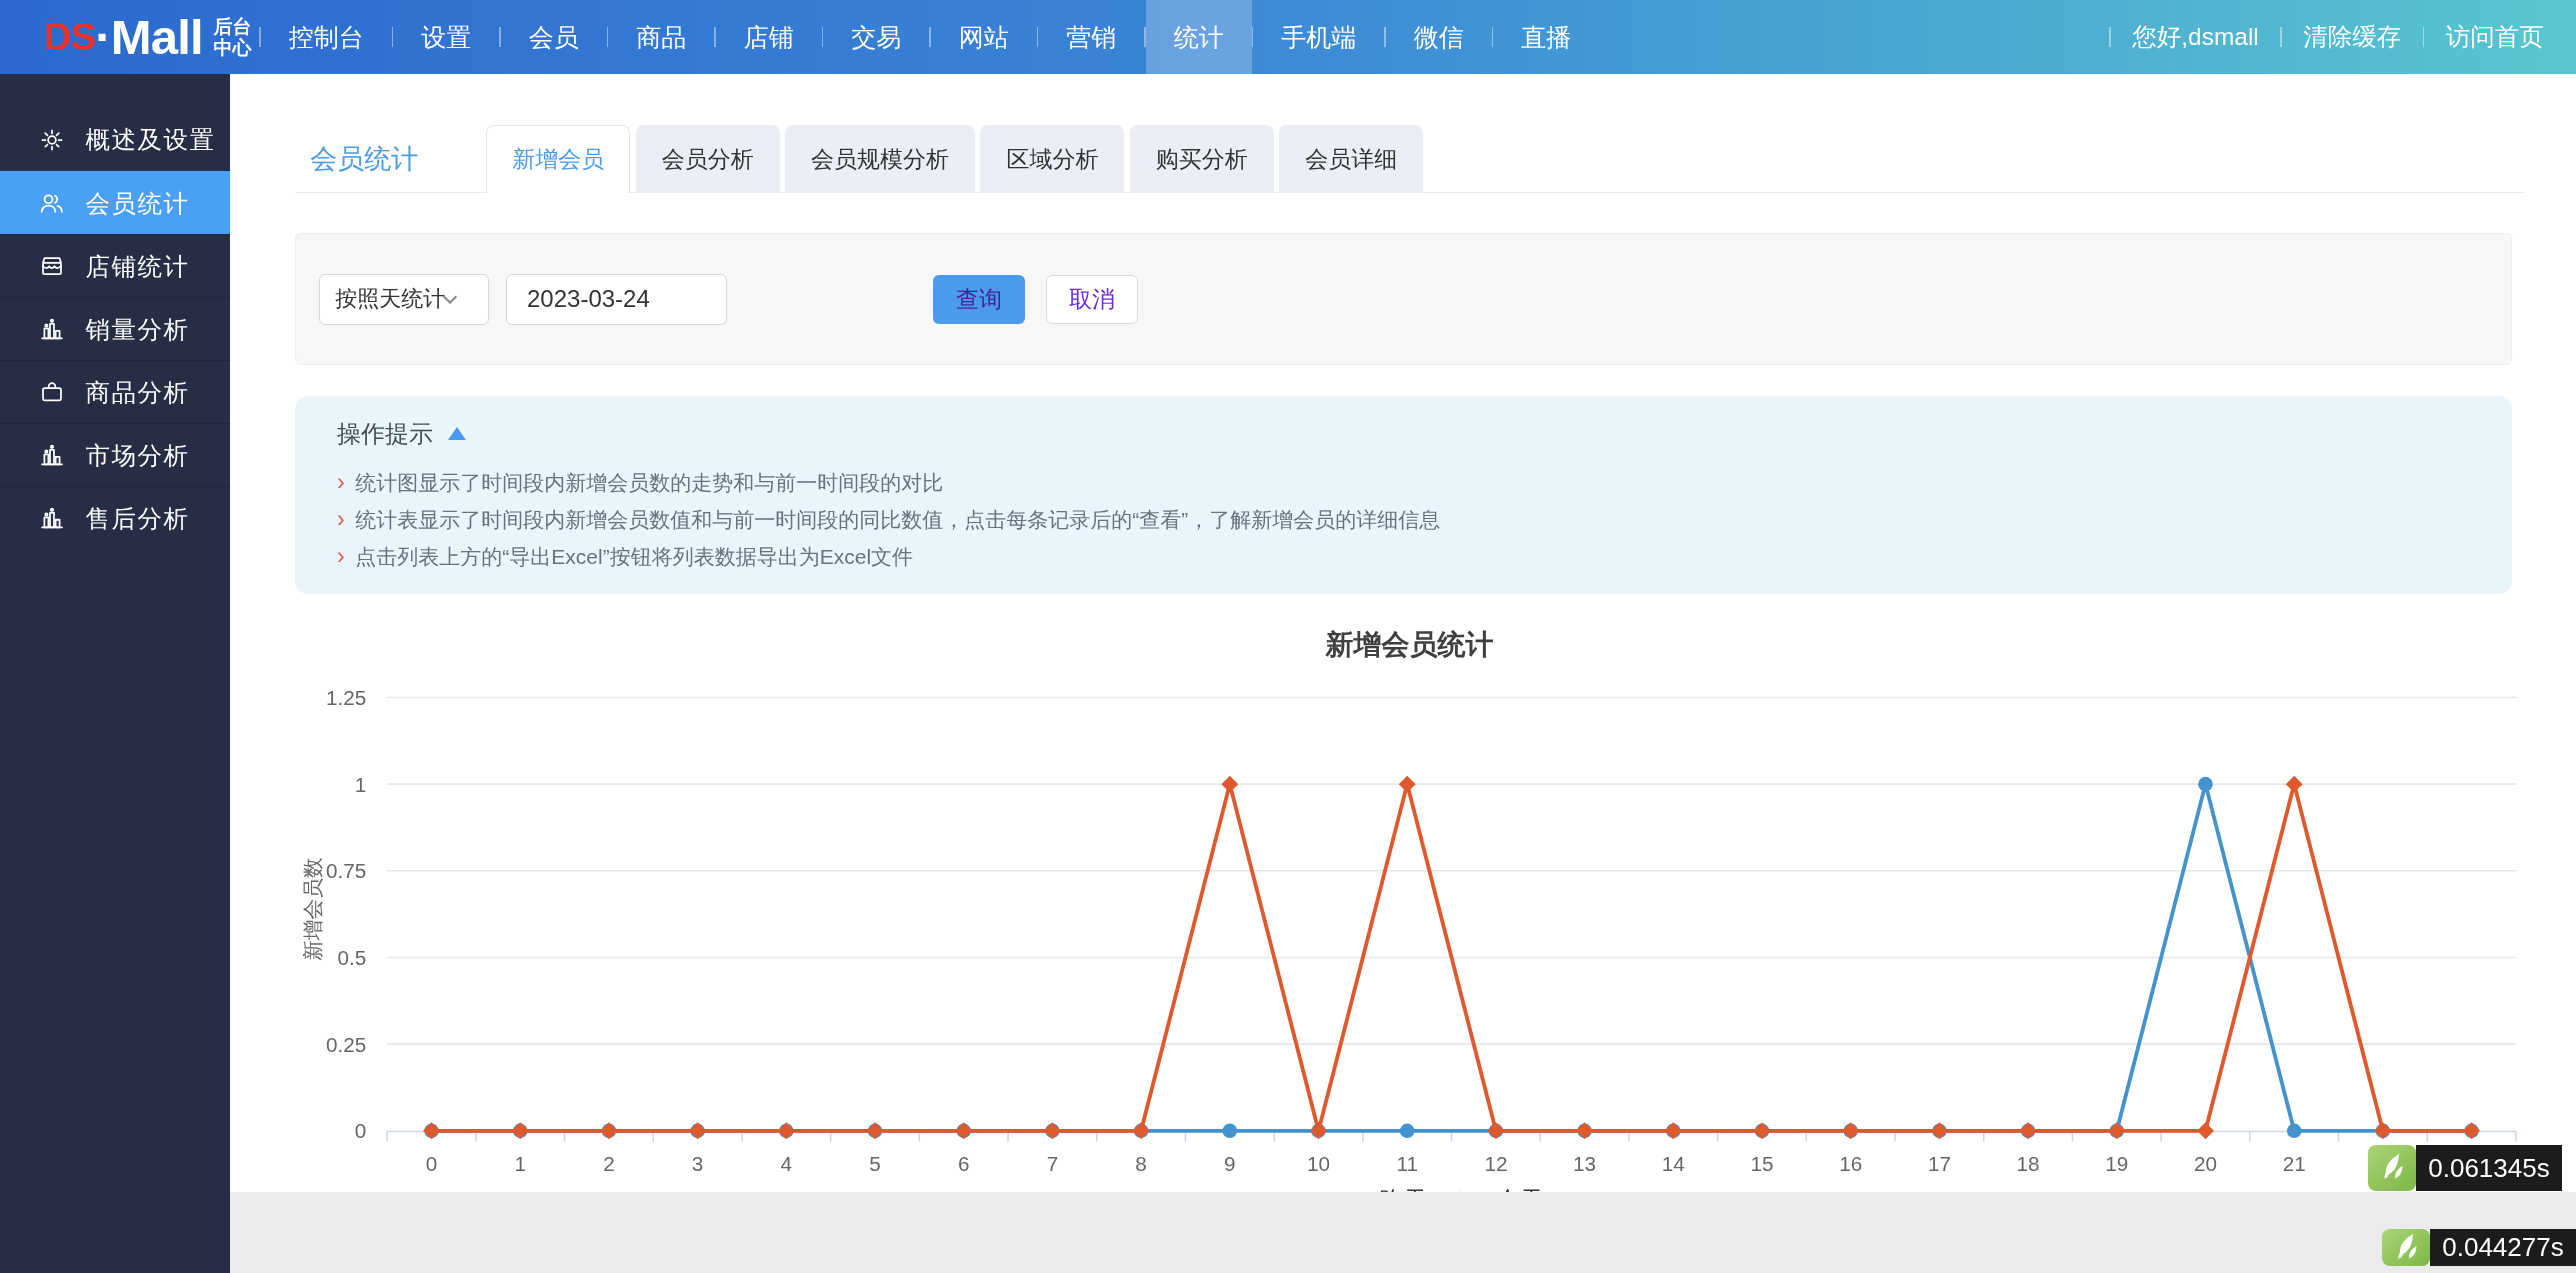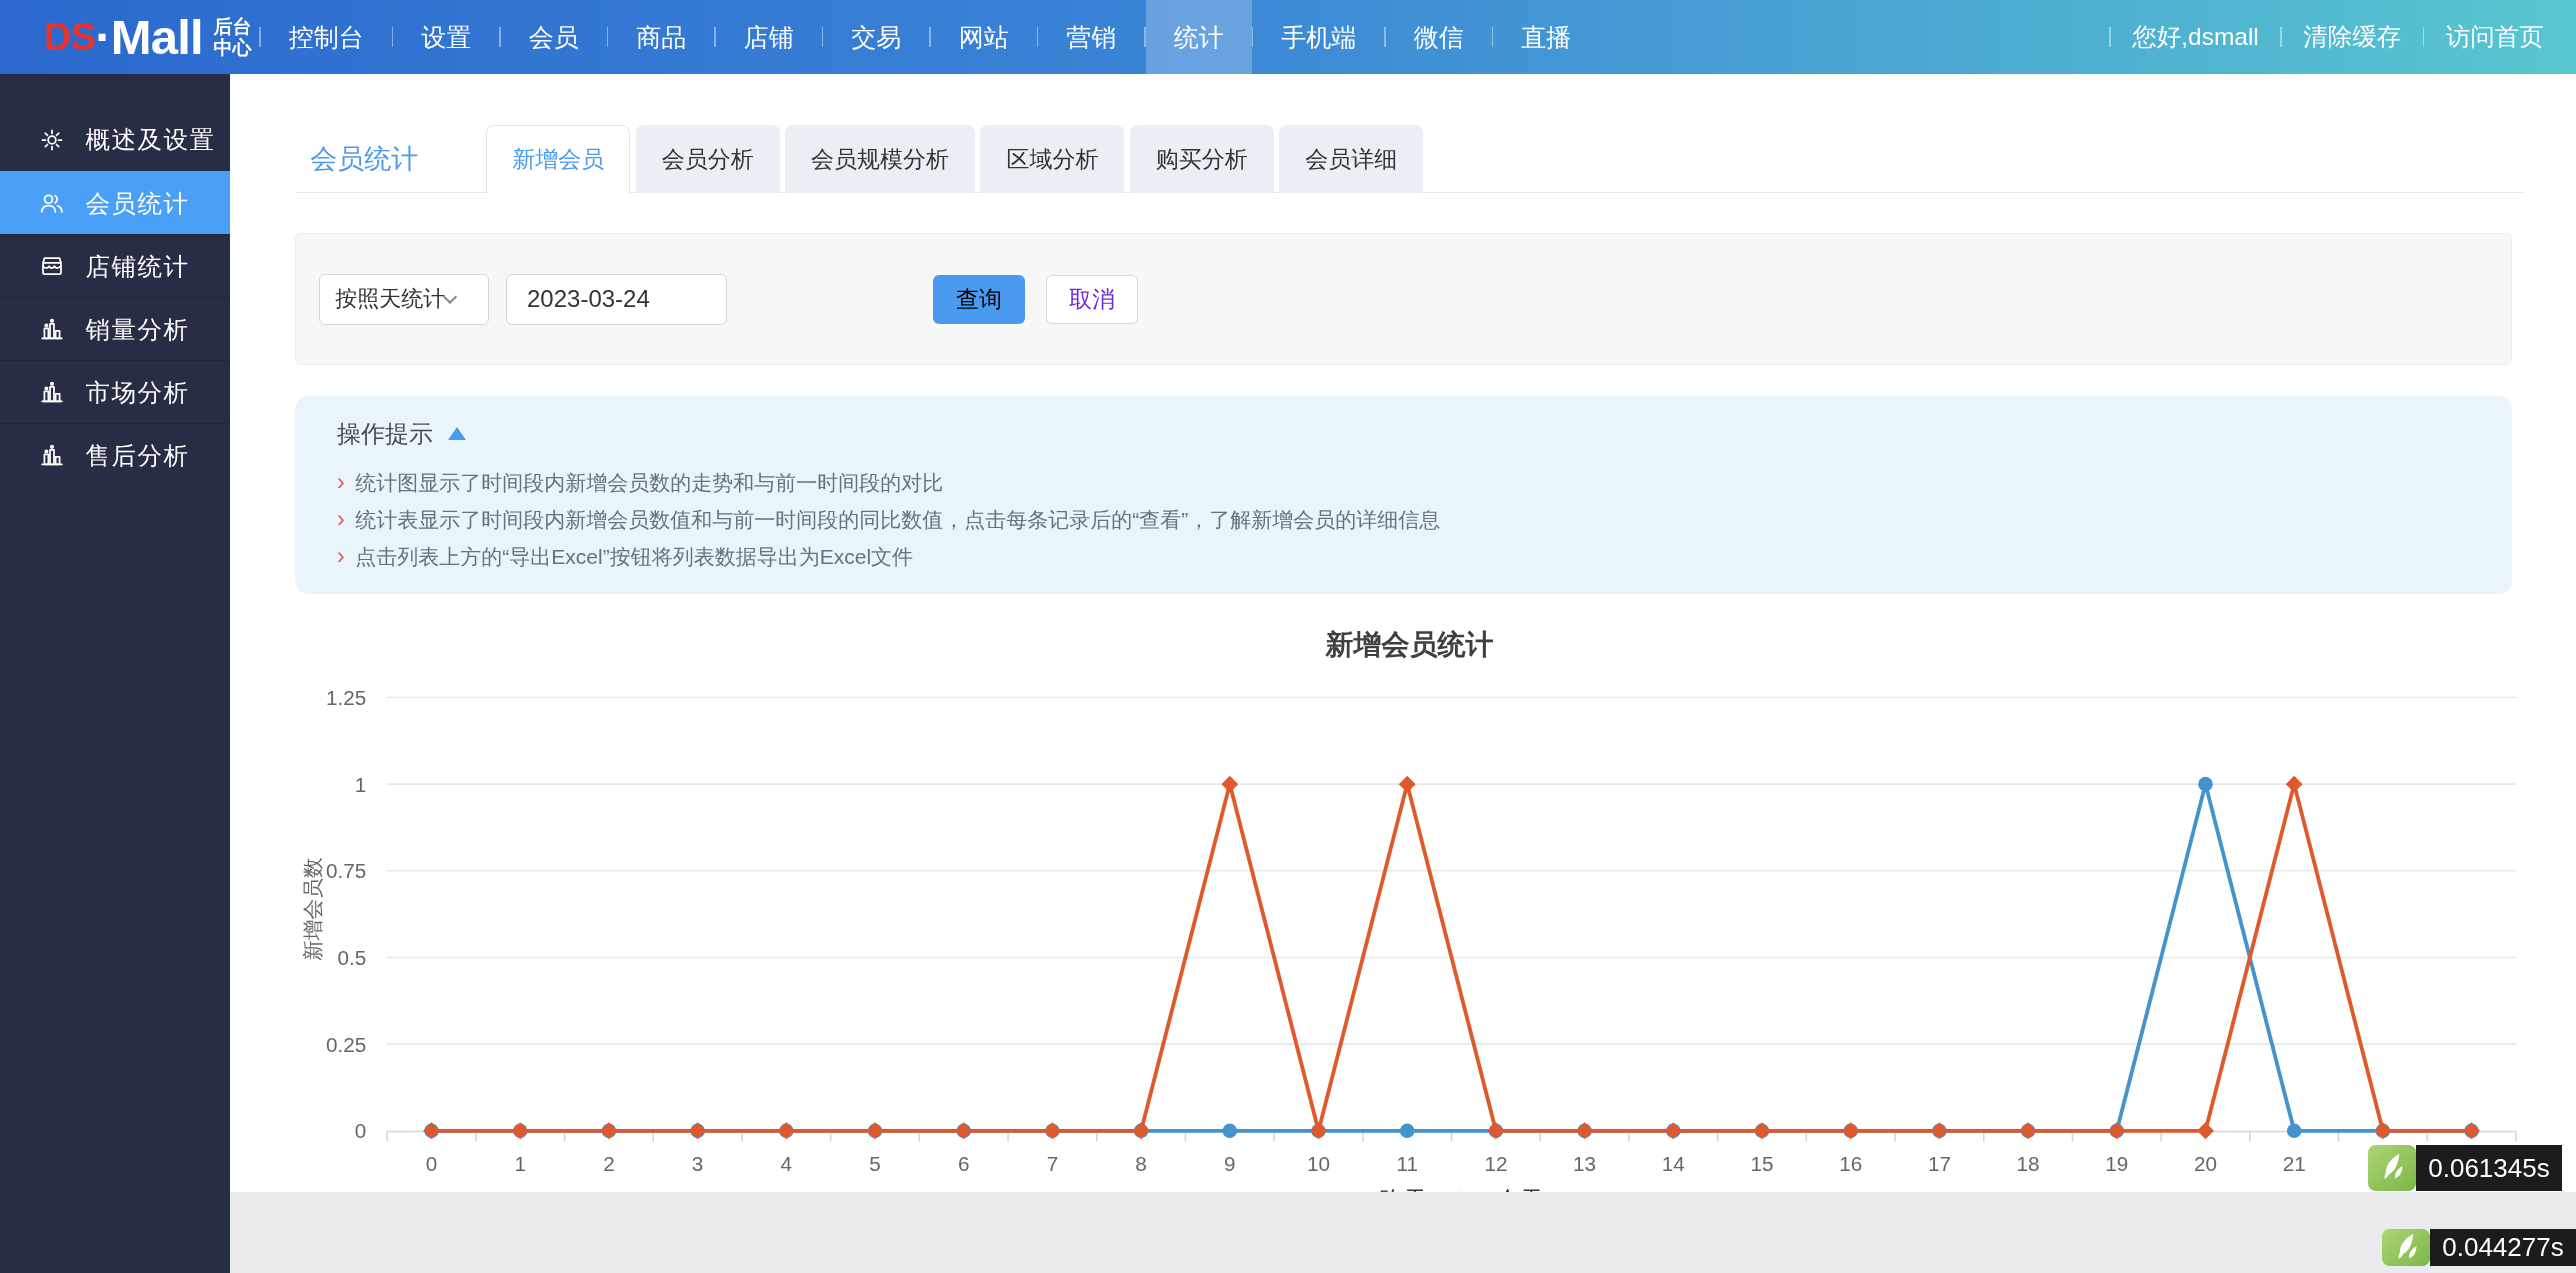--- a/index.html
+++ b/index.html
@@ -54,21 +54,21 @@
     border:1.5px solid #ececec; border-radius:6.1px; display:flex; align-items:center; padding-left:23px; }
   .select-box { width:170px; height:51px; background:#fff; border:1.5px solid #d6d6d6; border-radius:6.1px;
     display:flex; align-items:center; padding:0 15.3px;
     font-size:22px; color:#333; cursor:pointer; }
   .caret { width:10px; height:10px; border-right:2.3px solid #8a8a8a; border-bottom:2.3px solid #8a8a8a;
     transform:rotate(45deg) translate(-1.5px,-1.5px); }
   .date-input { width:221px; height:51px; margin-left:17px; background:#fff; border:1.5px solid #d6d6d6;
     border-radius:6.1px; display:flex; align-items:center; padding:0 20px; font-size:24px; color:#333; cursor:text; }
   .btn { height:49px; width:92px; border-radius:6.1px; font-size:23px; cursor:pointer;
     font-family:"Liberation Sans","DejaVu Sans",sans-serif; }
-  .btn-primary { margin-left:206px; background:#4a9af0; color:#000000; border:none; }
+  .btn-primary { margin-left:206px; background:#4a9af0; color:#4c1d95; border:none; }
   .btn-default { margin-left:21px; background:#fff; color:#6d28d9; border:1.5px solid #d9d9d9; }
 
   
   .tips { margin-top:31px; width:2217px; background:#e9f5fb; border-radius:13px;
     padding:21.5px 0 24.5px 42px; }
   .tips-head { display:flex; align-items:center; }
   .tips-title { font-size:24px; color:#454b52; }
   .tri-up { width:0; height:0; margin-left:15.3px; border-left:9.2px solid transparent;
     border-right:9.2px solid transparent; border-bottom:13px solid #4a9bf0; cursor:pointer; }
   .tip-line { display:flex; align-items:baseline; margin-top:12.3px; font-size:21px;
@@ -176,20 +176,29 @@
         <svg viewBox="0 0 24 24" fill="none" stroke="#fff" stroke-width="1.5" stroke-linecap="round" stroke-linejoin="round">
           <path d="M3.5 20h17"></path>
           <rect x="5.5" y="11.5" width="3.4" height="8.5"></rect>
           <rect x="10.3" y="7.5" width="3.4" height="12.5"></rect>
           <rect x="15.1" y="13.5" width="3.4" height="6.5"></rect>
           <circle cx="7.2" cy="9" r="1"></circle>
           <circle cx="12" cy="5" r="1"></circle>
         </svg>
       </span>
       <span class="side-label">销量分析</span>
+    </div>
+    <div class="side-item">
+      <span class="side-icon">
+        <svg viewBox="0 0 24 24" fill="none" stroke="#fff" stroke-width="1.5" stroke-linecap="round" stroke-linejoin="round">
+          <rect x="4.3" y="8.6" width="15.4" height="10.6" rx="1.6"></rect>
+          <path d="M9.2 8.6V7.2a2.8 2.8 0 0 1 5.6 0v1.4"></path>
+        </svg>
+      </span>
+      <span class="side-label">商品分析</span>
     </div>
     <div class="side-item">
       <span class="side-icon">
         <svg viewBox="0 0 24 24" fill="none" stroke="#fff" stroke-width="1.5" stroke-linecap="round" stroke-linejoin="round">
           <path d="M3.5 20h17"></path>
           <rect x="5.5" y="11.5" width="3.4" height="8.5"></rect>
           <rect x="10.3" y="7.5" width="3.4" height="12.5"></rect>
           <rect x="15.1" y="13.5" width="3.4" height="6.5"></rect>
           <circle cx="7.2" cy="9" r="1"></circle>
           <circle cx="12" cy="5" r="1"></circle>

